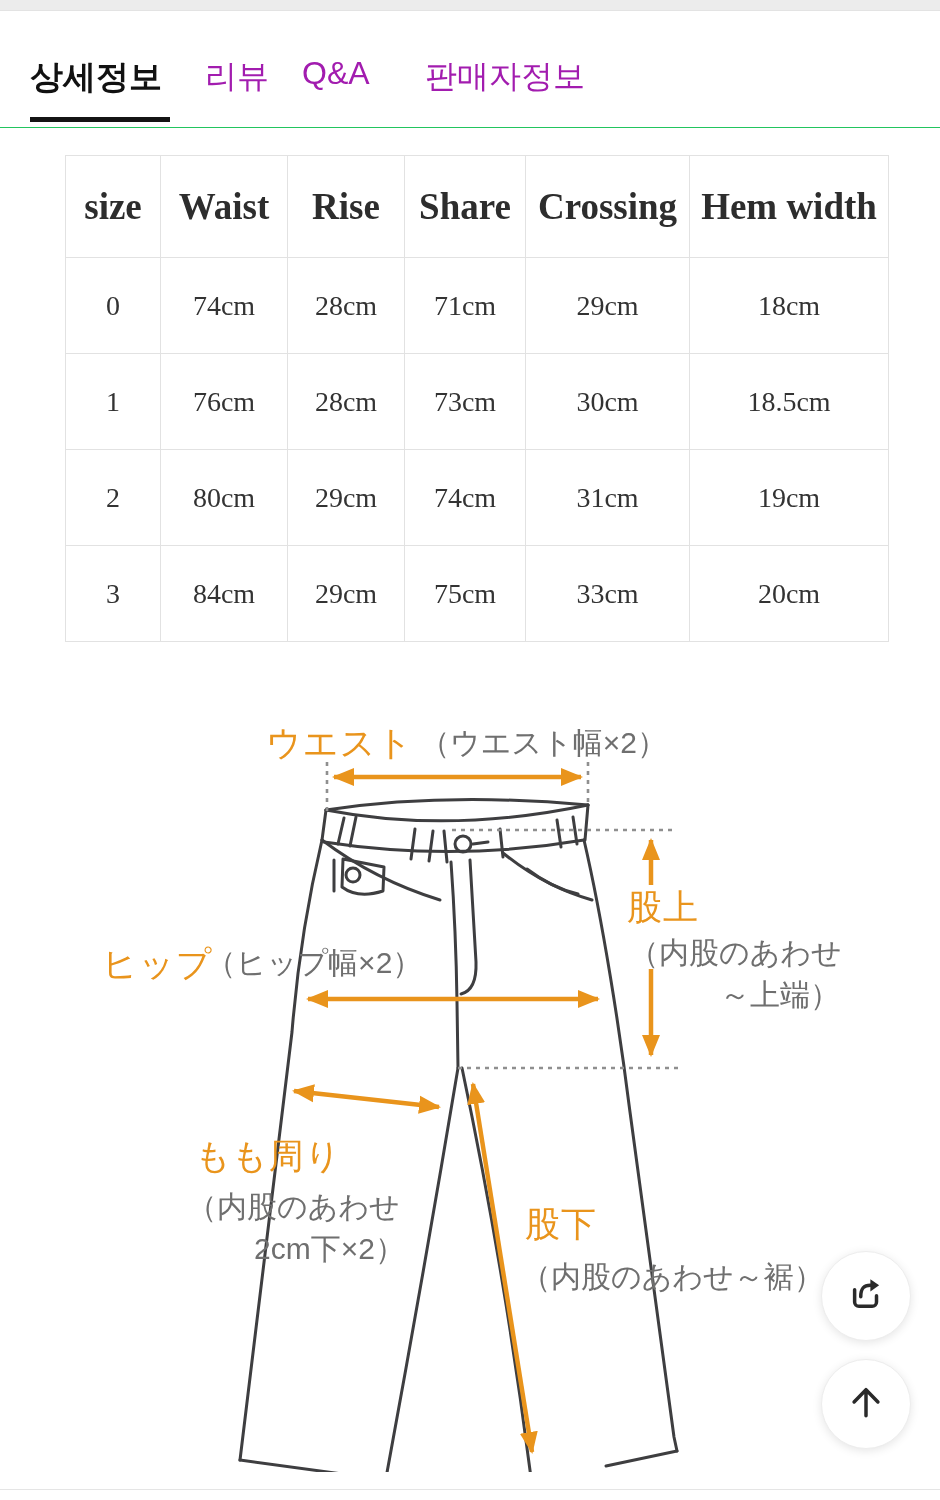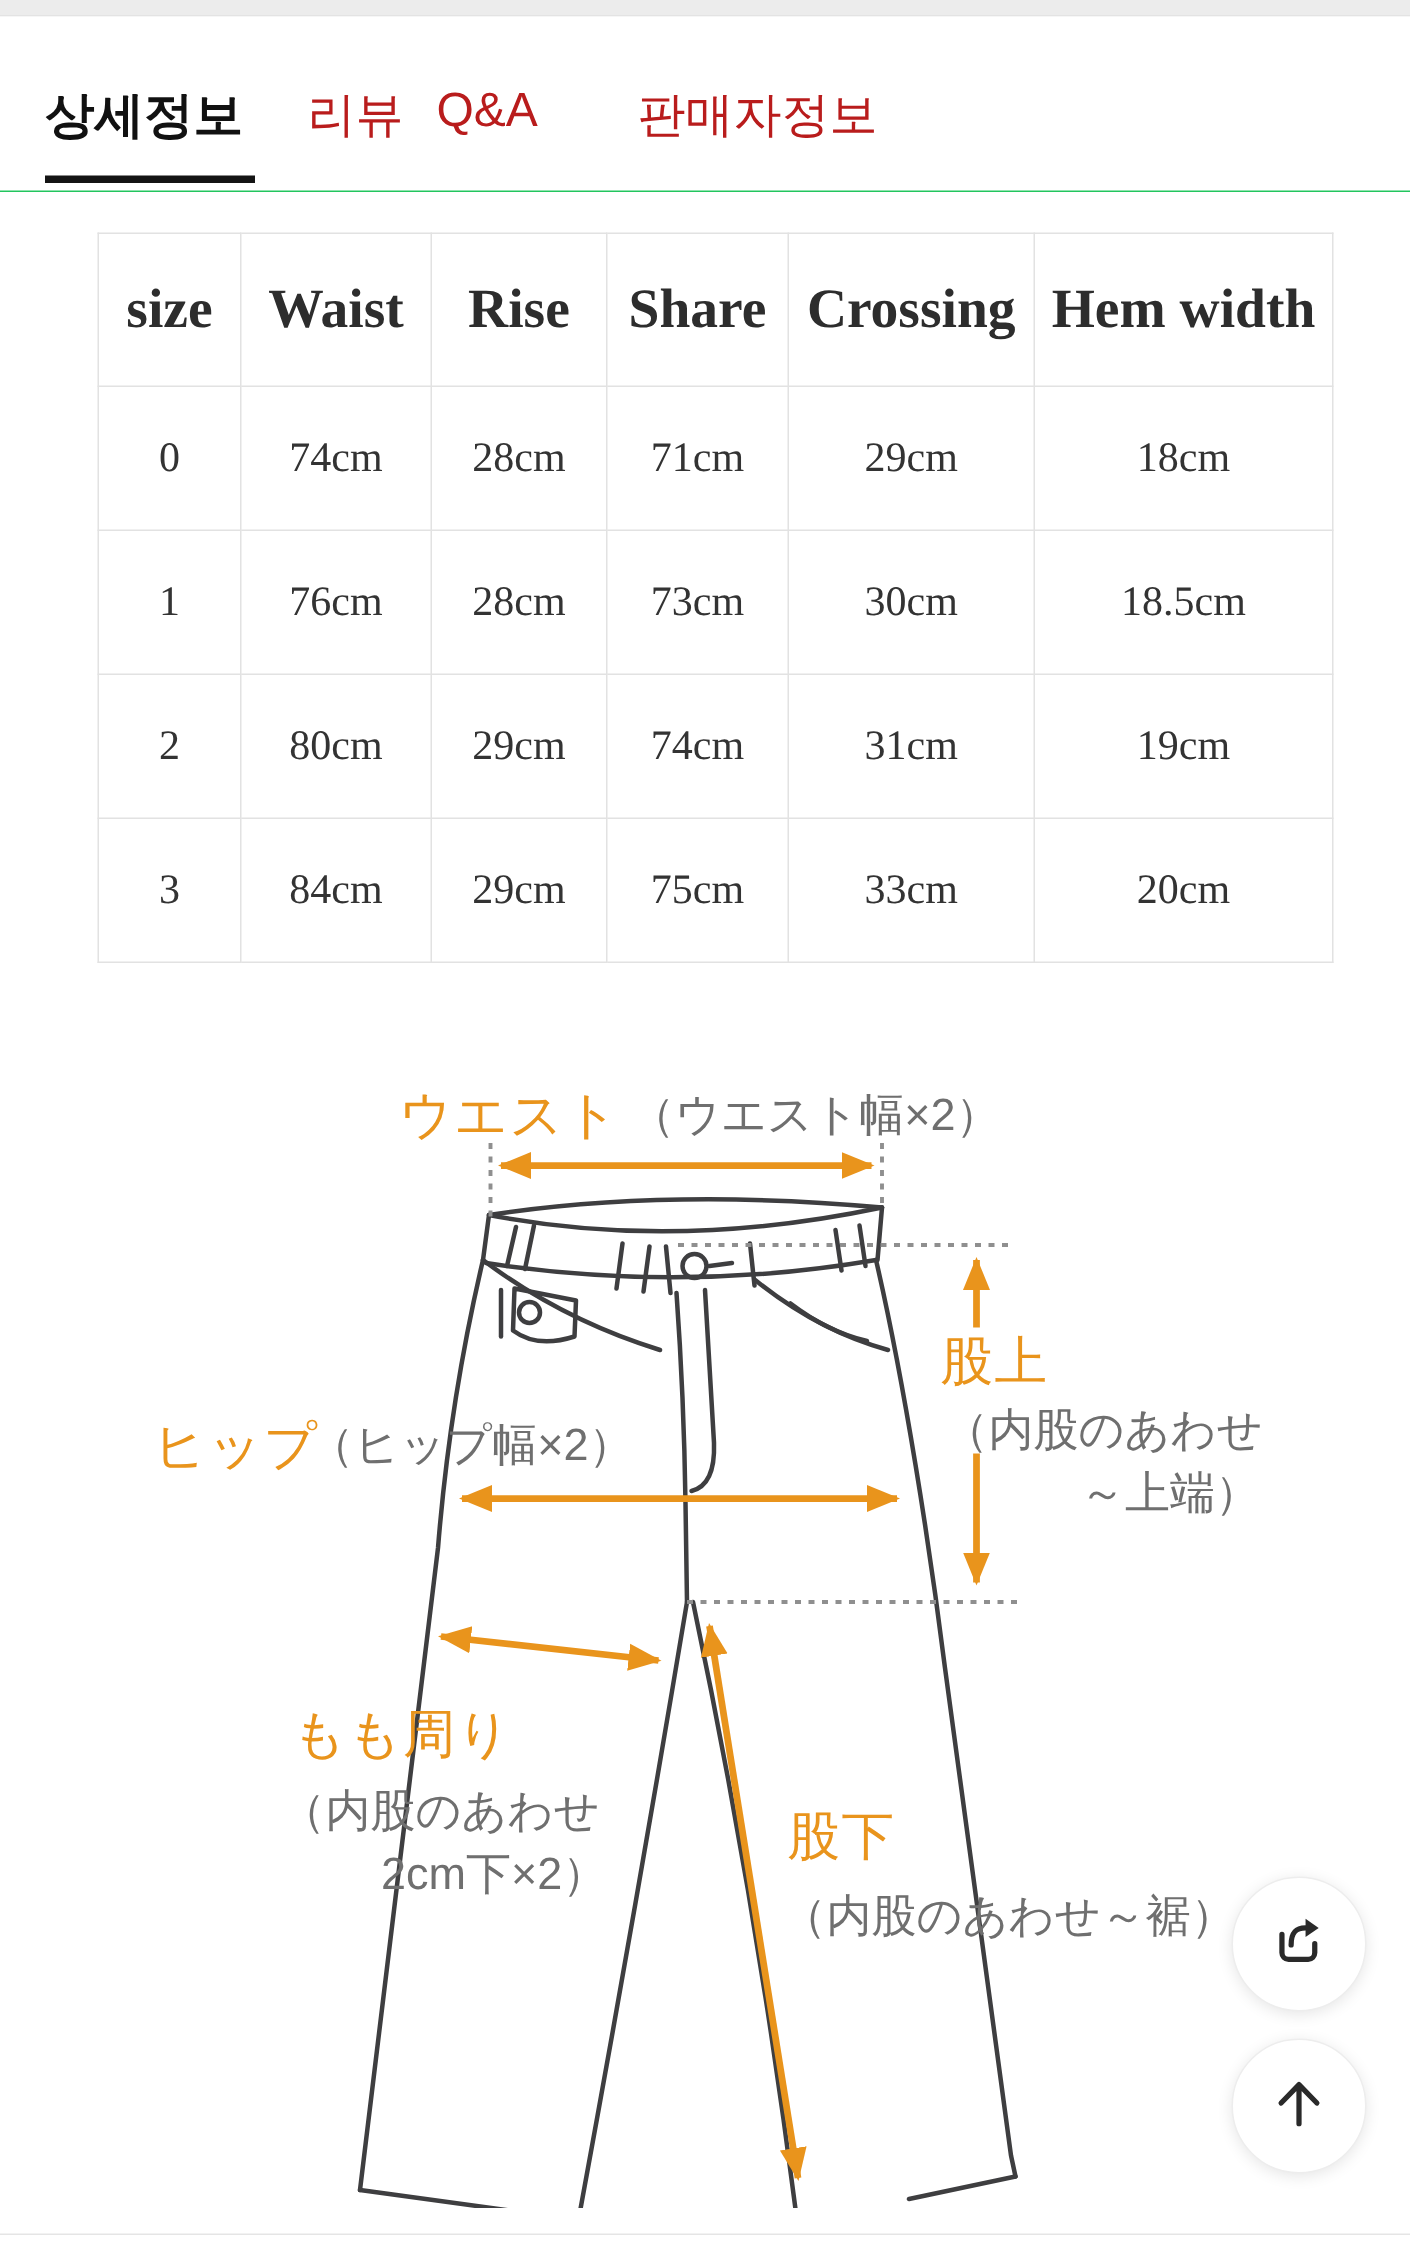--- a/index.html
+++ b/index.html
@@ -2,21 +2,21 @@
 <html><head>
 <meta charset="utf-8">
 <style>
   html,body{margin:0;padding:0;background:#fff;}
   #screen{position:relative;width:940px;height:1500px;background:#ffffff;overflow:hidden;
           font-family:"Liberation Sans",sans-serif;}
   
   .top-strip{position:absolute;left:0;top:0;width:940px;height:10px;background:#ececec;border-bottom:1px solid #e3e3e3;}
   
   .tabbar{position:absolute;left:0;top:11px;width:940px;height:116px;background:#fff;border-bottom:1px solid #22c55e;}
-  .tab{position:absolute;top:44px;font-size:32px;color:#b91c1c;cursor:pointer;white-space:nowrap;}
+  .tab{position:absolute;top:44px;font-size:32px;color:#a21caf;cursor:pointer;white-space:nowrap;}
   .tab.active{font-weight:bold;color:#111;font-size:33px;}
   .tab-underline{position:absolute;left:30px;top:106px;width:140px;height:5px;background:#141414;}
   
   table.size-table{position:absolute;left:65px;top:155px;border-collapse:collapse;table-layout:fixed;
       font-family:"Liberation Serif","DejaVu Serif",serif;background:#fff;}
   table.size-table th,table.size-table td{border:1px solid #e2e2e2;text-align:center;vertical-align:middle;padding:0;}
   table.size-table th{height:101px;font-size:37px;font-weight:bold;color:#2d2d2d;}
   table.size-table td{height:95px;font-size:28px;font-weight:normal;color:#333;}
   
   .diagram{position:absolute;left:0;top:672px;width:905px;height:800px;}
@@ -38,21 +38,21 @@
 </head>
 <body>
 
 <div id="screen">
 
   <div class="top-strip"></div>
 
   <div class="tabbar">
     <div class="tab active" style="left:30px">상세정보</div>
     <div class="tab" style="left:205px">리뷰</div>
-    <div class="tab" style="left:291px">Q&amp;A</div>
+    <div class="tab" style="left:302px">Q&amp;A</div>
     <div class="tab" style="left:425px">판매자정보</div>
     <div class="tab-underline"></div>
   </div>
 
   <table class="size-table">
     <colgroup>
       <col style="width:95px">
         <col style="width:127px">
         <col style="width:117px">
       <col style="width:121px">

